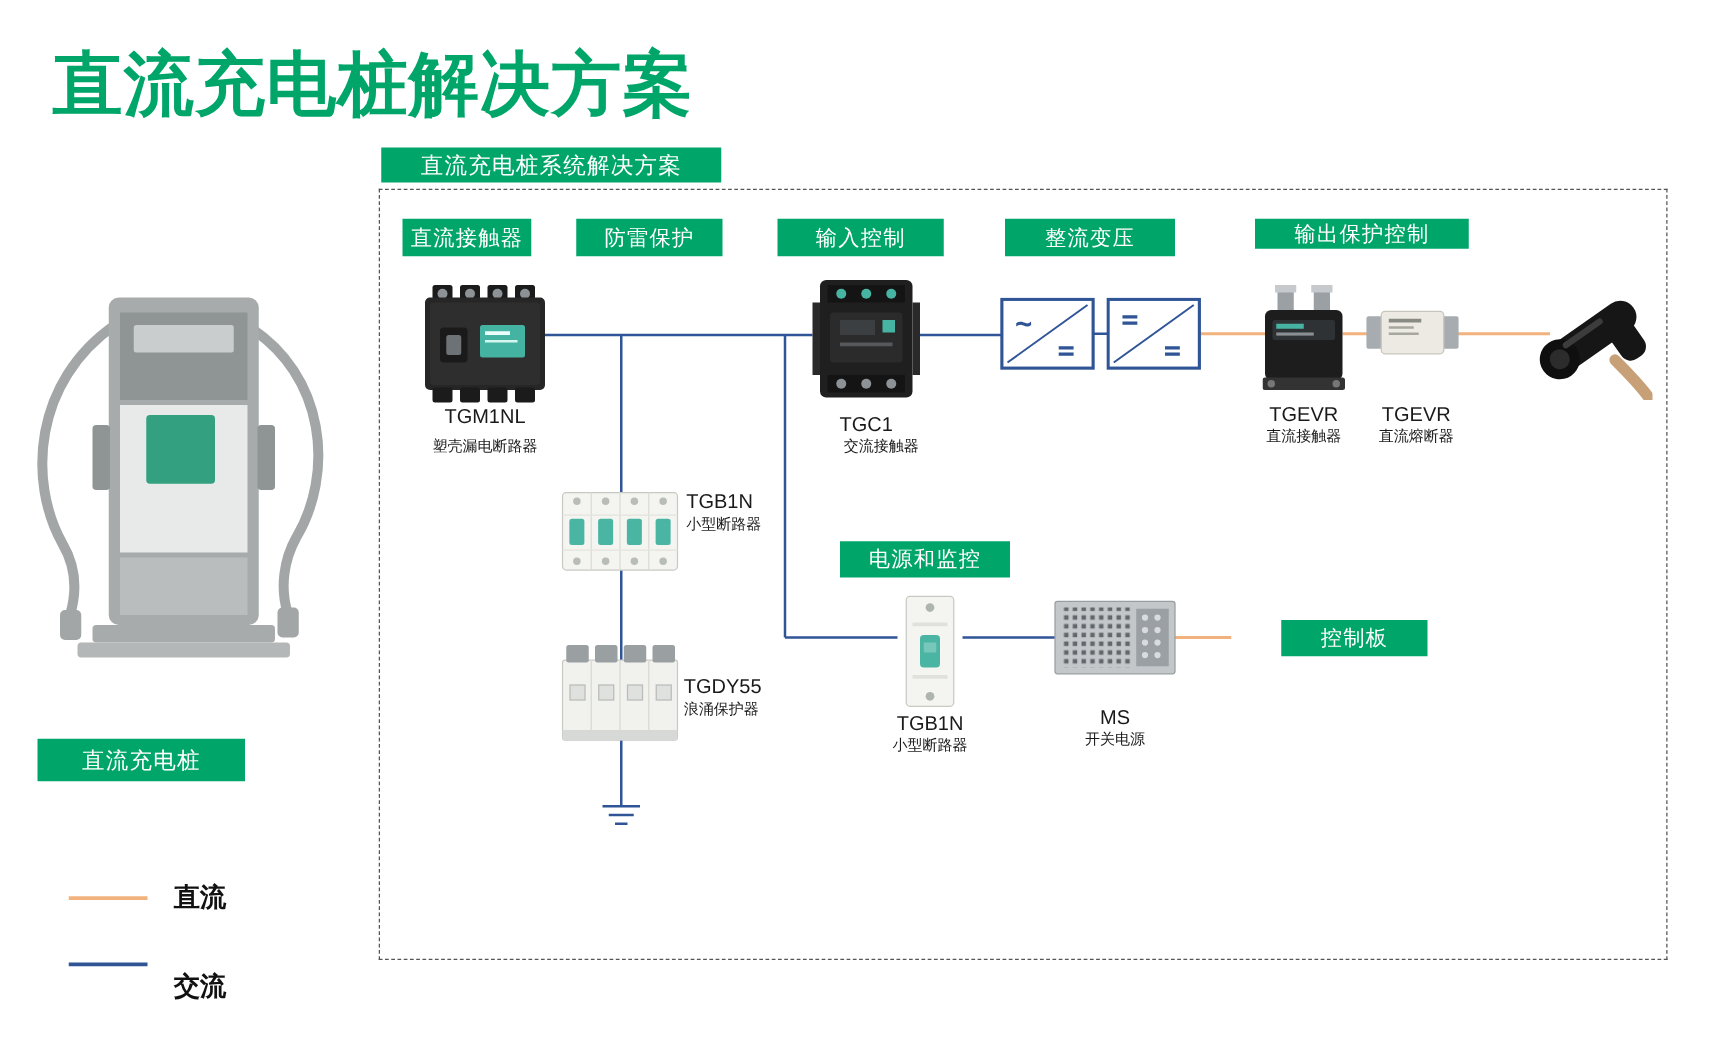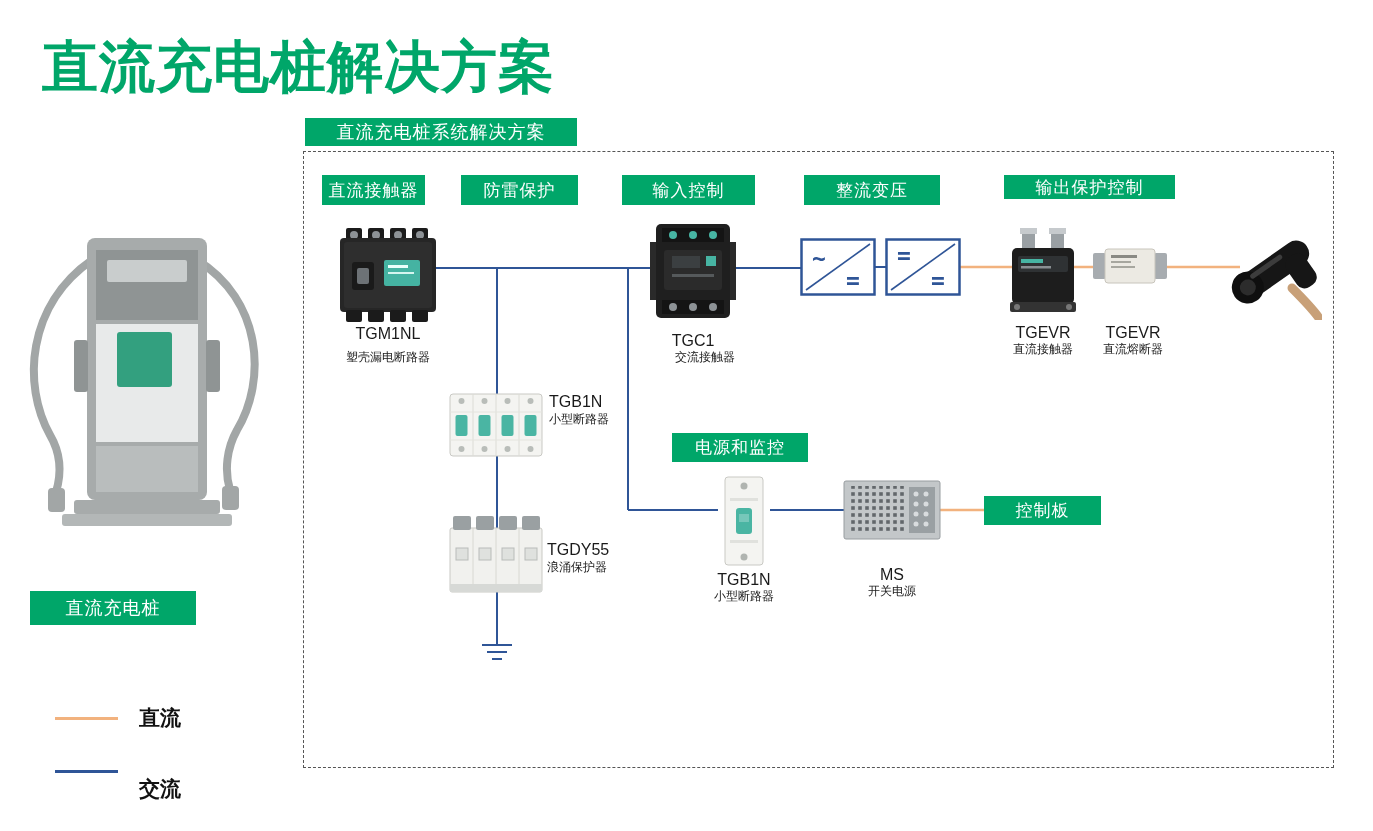--- a/index.html
+++ b/index.html
@@ -55,21 +55,21 @@
 <div id="frame"></div>
 
 <div class="tag" style="left:305px;top:118px;width:272px;height:28px;font-size:18px;">直流充电桩系统解决方案</div>
 
 <div class="tag" style="left:322px;top:175px;width:103px;height:30px;">直流接触器</div>
 <div class="tag" style="left:461px;top:175px;width:117px;height:30px;">防雷保护</div>
 <div class="tag" style="left:622px;top:175px;width:133px;height:30px;">输入控制</div>
 <div class="tag" style="left:804px;top:175px;width:136px;height:30px;">整流变压</div>
 <div class="tag" style="left:1004px;top:175px;width:171px;height:24px;">输出保护控制</div>
 <div class="tag" style="left:672px;top:433px;width:136px;height:29px;">电源和监控</div>
-<div class="tag" style="left:984px;top:496px;width:117px;height:29px;">控制板</div>
+<div class="tag" style="left:1025px;top:496px;width:117px;height:29px;">控制板</div>
 
 <svg id="wires" width="1373" height="831">
   <line class="ac" x1="430" y1="268" x2="650" y2="268"></line>
   <line class="ac" x1="497" y1="268" x2="497" y2="645"></line>
   <line class="ac" x1="628" y1="268" x2="628" y2="510"></line>
   <line class="ac" x1="628" y1="510" x2="718" y2="510"></line>
   <line class="ac" x1="736" y1="268" x2="802" y2="268"></line>
   <line class="ac" x1="874" y1="267" x2="887" y2="267"></line>
   <line class="ac" x1="770" y1="510" x2="845" y2="510"></line>
   <line class="dc" x1="959" y1="267" x2="1014" y2="267"></line>

